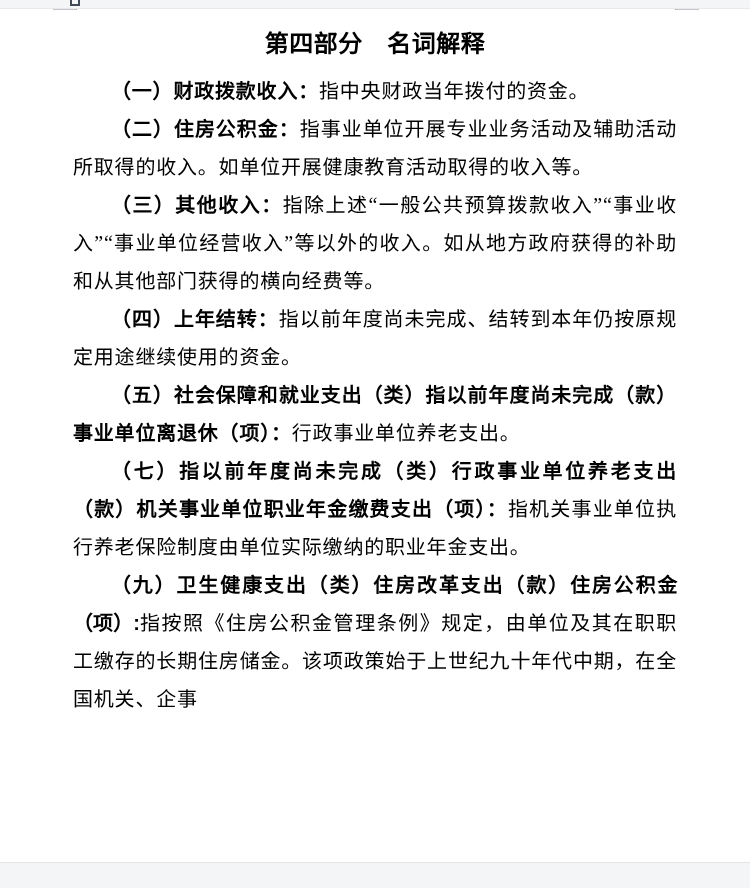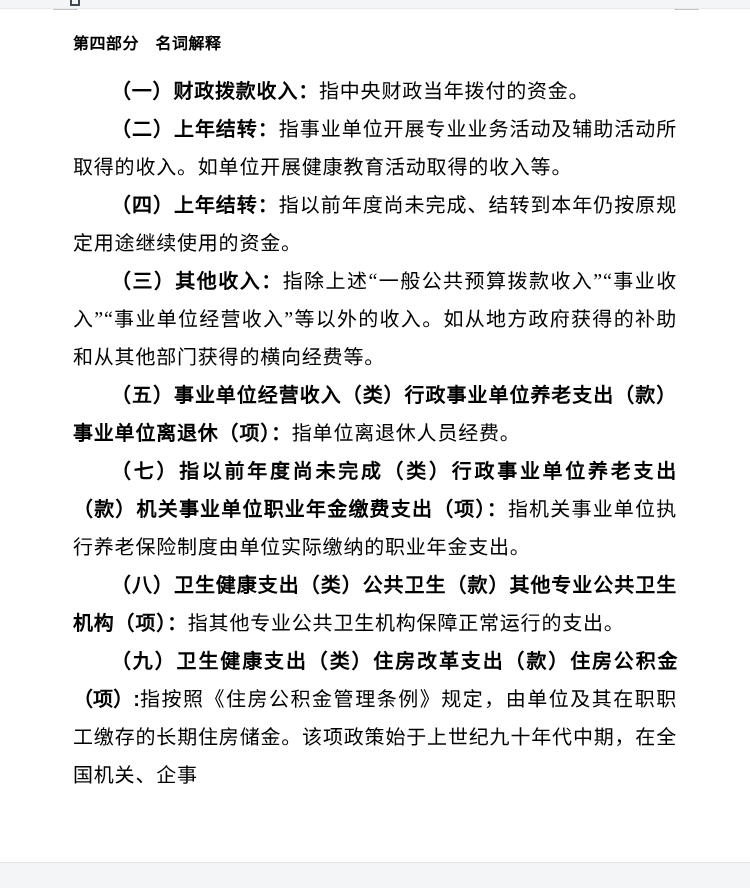--- a/index.html
+++ b/index.html
@@ -24,22 +24,23 @@
     background: transparent;
   }
   
   .crop-mark { position: absolute; top: 9px; width: 23px; height: 1px; background: #c3c6ca; }
   .crop-left { left: 53px; border-right: 1px solid #9aa0a6; }
   .crop-right { left: 675px; border-left: 1px solid #9aa0a6; }
   
   .content { position: absolute; left: 73px; top: 30px; width: 604px; }
   .doc-title {
     margin: 0 0 14px 0;
-    font-size: 16px; line-height: 28px;
+    font-size: 24px; line-height: 28px;
     font-weight: bold;
+    text-align: center;
     font-family: "Liberation Sans", "DejaVu Sans", sans-serif;
     letter-spacing: 0.5px;
   }
   .para {
     margin: 0;
     font-size: 20px;
     line-height: 38px;
     letter-spacing: 0.8px;
     text-align: justify;
     text-justify: inter-character;
@@ -58,27 +59,26 @@
 <div class="gap-band gap-bottom"></div>
 <div class="artifact-square"></div>
 <div class="crop-mark crop-left"></div>
 <div class="crop-mark crop-right"></div>
 
 <div class="content">
   <h1 class="doc-title">第四部分　名词解释</h1>
 
   <p class="para"><span class="term">（一）财政拨款收入：</span><span>指中央财政当年拨付的资金。</span></p>
 
-  <p class="para"><span class="term">（二）上年结转：</span><span>指事业单位开展专业业务活动及辅助活动所取得的收入。如单位开展健康教育活动取得的收入等。</span></p>
+  <p class="para"><span class="term">（二）住房公积金：</span><span>指事业单位开展专业业务活动及辅助活动所取得的收入。如单位开展健康教育活动取得的收入等。</span></p>
+
+  <p class="para"><span class="term">（三）其他收入：</span><span>指除上述“一般公共预算拨款收入”“事业收入”“事业单位经营收入”等以外的收入。如从地方政府获得的补助和从其他部门获得的横向经费等。</span></p>
 
   <p class="para"><span class="term">（四）上年结转：</span><span>指以前年度尚未完成、结转到本年仍按原规定用途继续使用的资金。</span></p>
 
-  <p class="para"><span class="term">（三）其他收入：</span><span>指除上述“一般公共预算拨款收入”“事业收入”“事业单位经营收入”等以外的收入。如从地方政府获得的补助和从其他部门获得的横向经费等。</span></p>
-
-  <p class="para"><span class="term">（五）事业单位经营收入（类）行政事业单位养老支出（款）事业单位离退休（项）：</span><span>指单位离退休人员经费。</span></p>
+  <p class="para"><span class="term">（五）社会保障和就业支出（类）指以前年度尚未完成（款）事业单位离退休（项）：</span><span>行政事业单位养老支出。</span></p>
 
 
   <p class="para"><span class="term">（七）指以前年度尚未完成（类）行政事业单位养老支出（款）机关事业单位职业年金缴费支出（项）：</span><span>指机关事业单位执行养老保险制度由单位实际缴纳的职业年金支出。</span></p>
 
-  <p class="para"><span class="term">（八）卫生健康支出（类）公共卫生（款）其他专业公共卫生机构（项）：</span><span>指其他专业公共卫生机构保障正常运行的支出。</span></p>
 
   <p class="para"><span class="term term-tight">（九）卫生健康支出（类）住房改革支出（款）住房公积金（项）:</span><span>指按照《住房公积金管理条例》规定，由单位及其在职职工缴存的长期住房储金。该项政策始于上世纪九十年代中期，在全国机关、企事</span></p>
 </div>
 
 </body></html>

